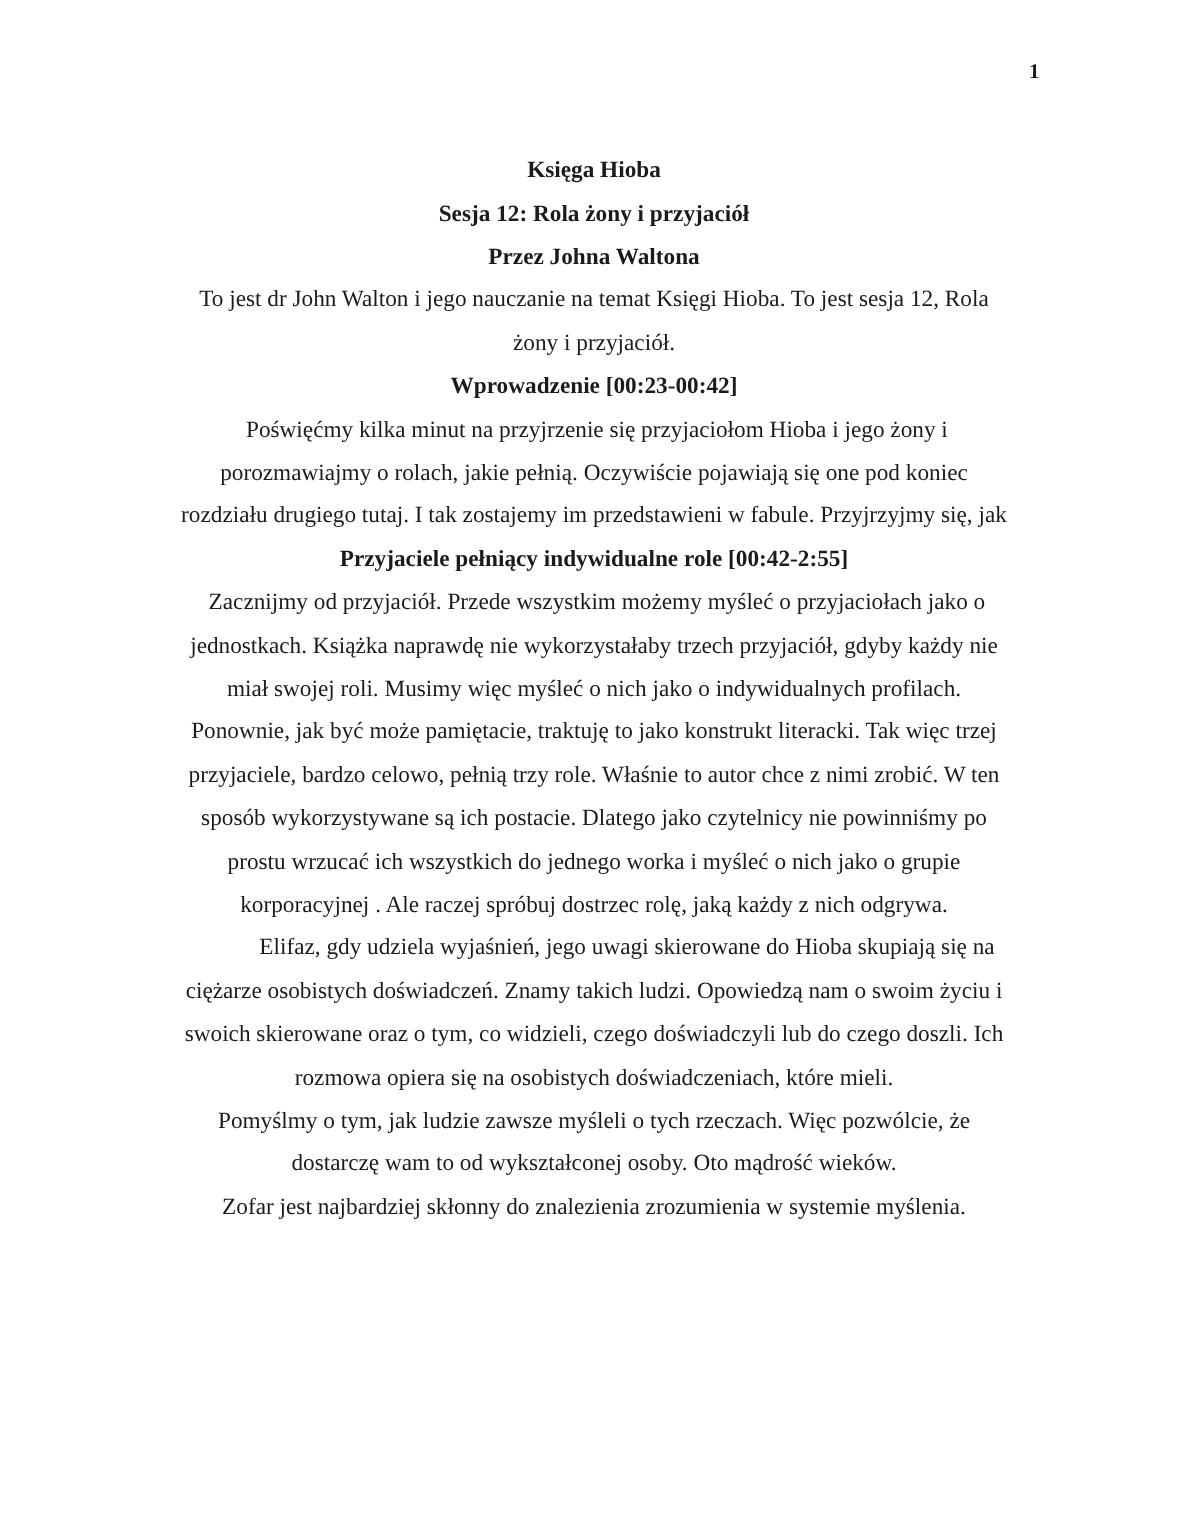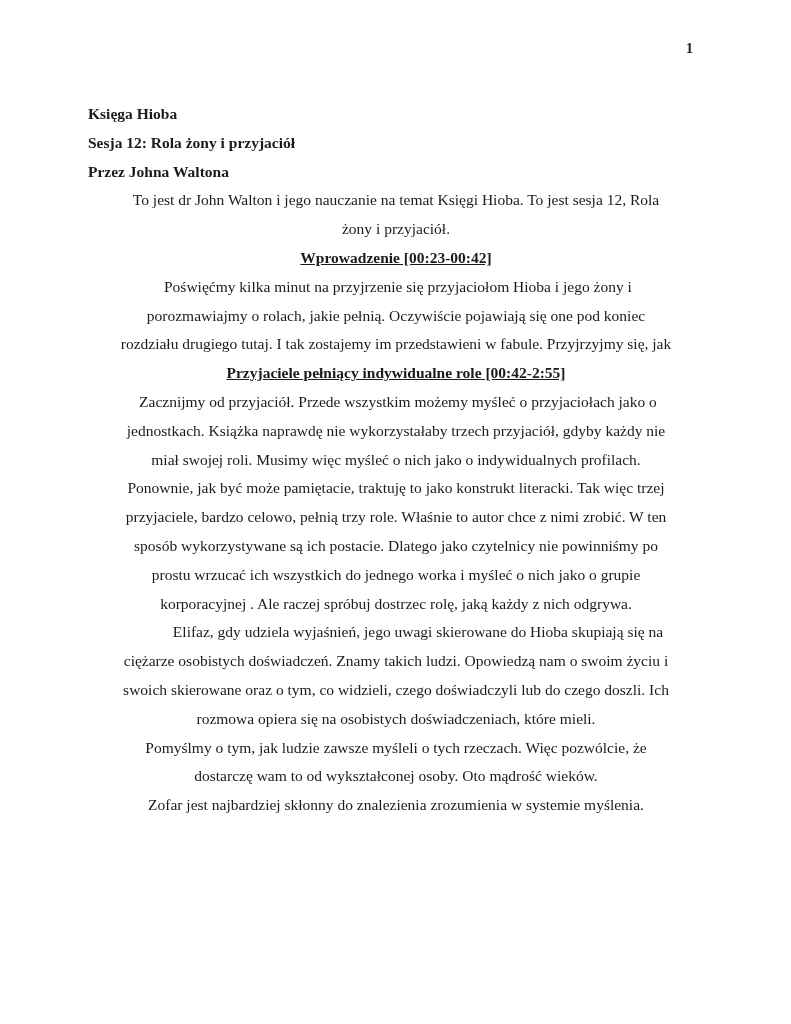--- a/index.html
+++ b/index.html
@@ -26,32 +26,31 @@
   }
   .content {
     position: absolute;
     left: 88px;
     top: 100px;
     width: 616px;
     font-size: 15.5px;
     line-height: 28.8px;
   }
   .title-line {
-    text-align: left;
+    text-align: center;
     font-weight: bold;
     white-space: pre;
   }
   .block { margin: 0; }
   .line {
     white-space: pre;
     text-align: center;
   }
   .heading .line {
     font-weight: bold;
-    text-decoration: underline;
   }
   .indent-first .line:first-child {
     text-indent: 44px;
   }
 </style>
 </head>
 <body>
 
 <div class="page">
   <div class="page-number">1</div>

